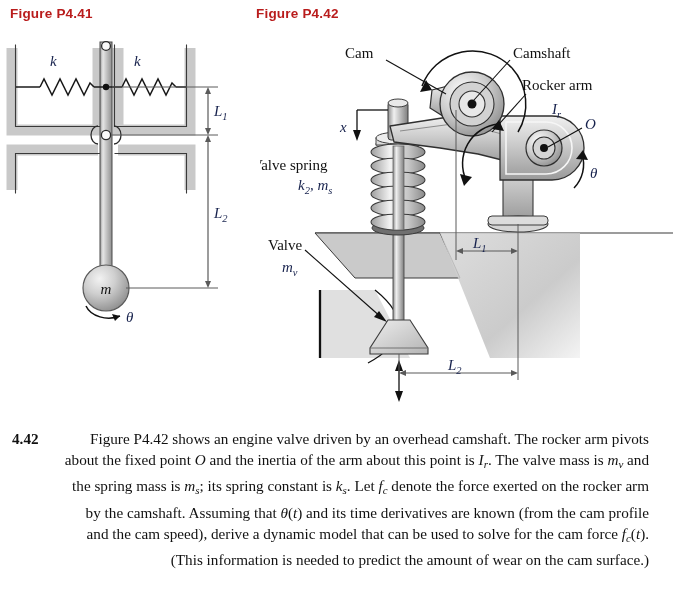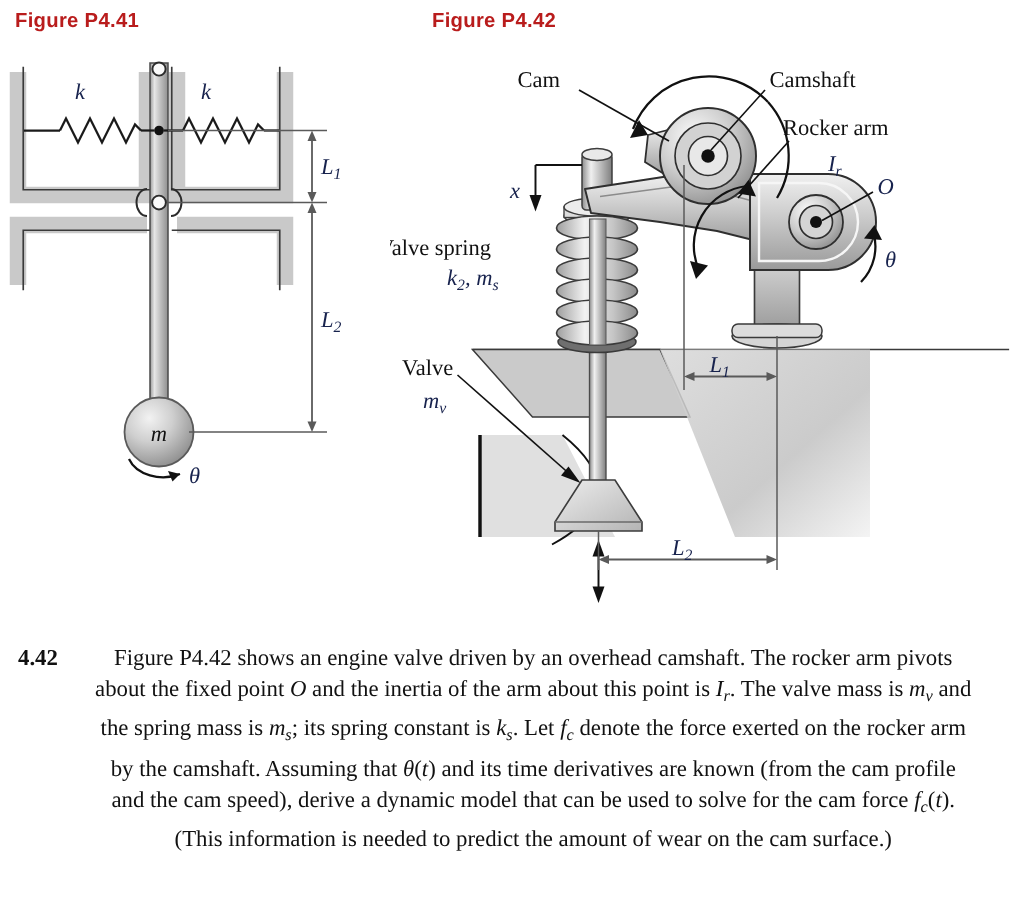--- a/index.html
+++ b/index.html
@@ -8,36 +8,36 @@
     width:673px;height:608px;position:relative;overflow:hidden;
     font-family:"Liberation Serif","DejaVu Serif",serif;
     color:#111111;
   }
   .fig-title{
     position:absolute;
     font-family:"Liberation Sans","DejaVu Sans",sans-serif;
     font-weight:bold;font-size:13.5px;letter-spacing:.2px;color:#b91c1c;
   }
   #title-441{left:10px;top:6px;}
-  #title-442{left:288px;top:6px;}
+  #title-442{left:256px;top:6px;}
 
   svg{display:block;}
   .stage{position:absolute;left:0;top:0;}
 
   
   #problem{
     position:absolute;left:0px;top:428px;width:673px;
     font-family:"Liberation Serif","DejaVu Serif",serif;
     font-size:15.2px;line-height:21.2px;color:#111;
   }
   #problem .num{
     position:absolute;left:12px;top:0px;font-weight:bold;font-size:15.2px;
   }
   #problem .body{
-    margin-left:62px;margin-right:24px;text-align:center;
+    margin-left:62px;margin-right:24px;text-align:right;
   }
   .it{font-style:italic;}
   .sub{font-size:.72em;vertical-align:-0.28em;font-style:italic;}
 </style>
 </head>
 <body>
 
 <div class="fig-title" id="title-441">Figure P4.41</div>
 <div class="fig-title" id="title-442">Figure P4.42</div>
 

